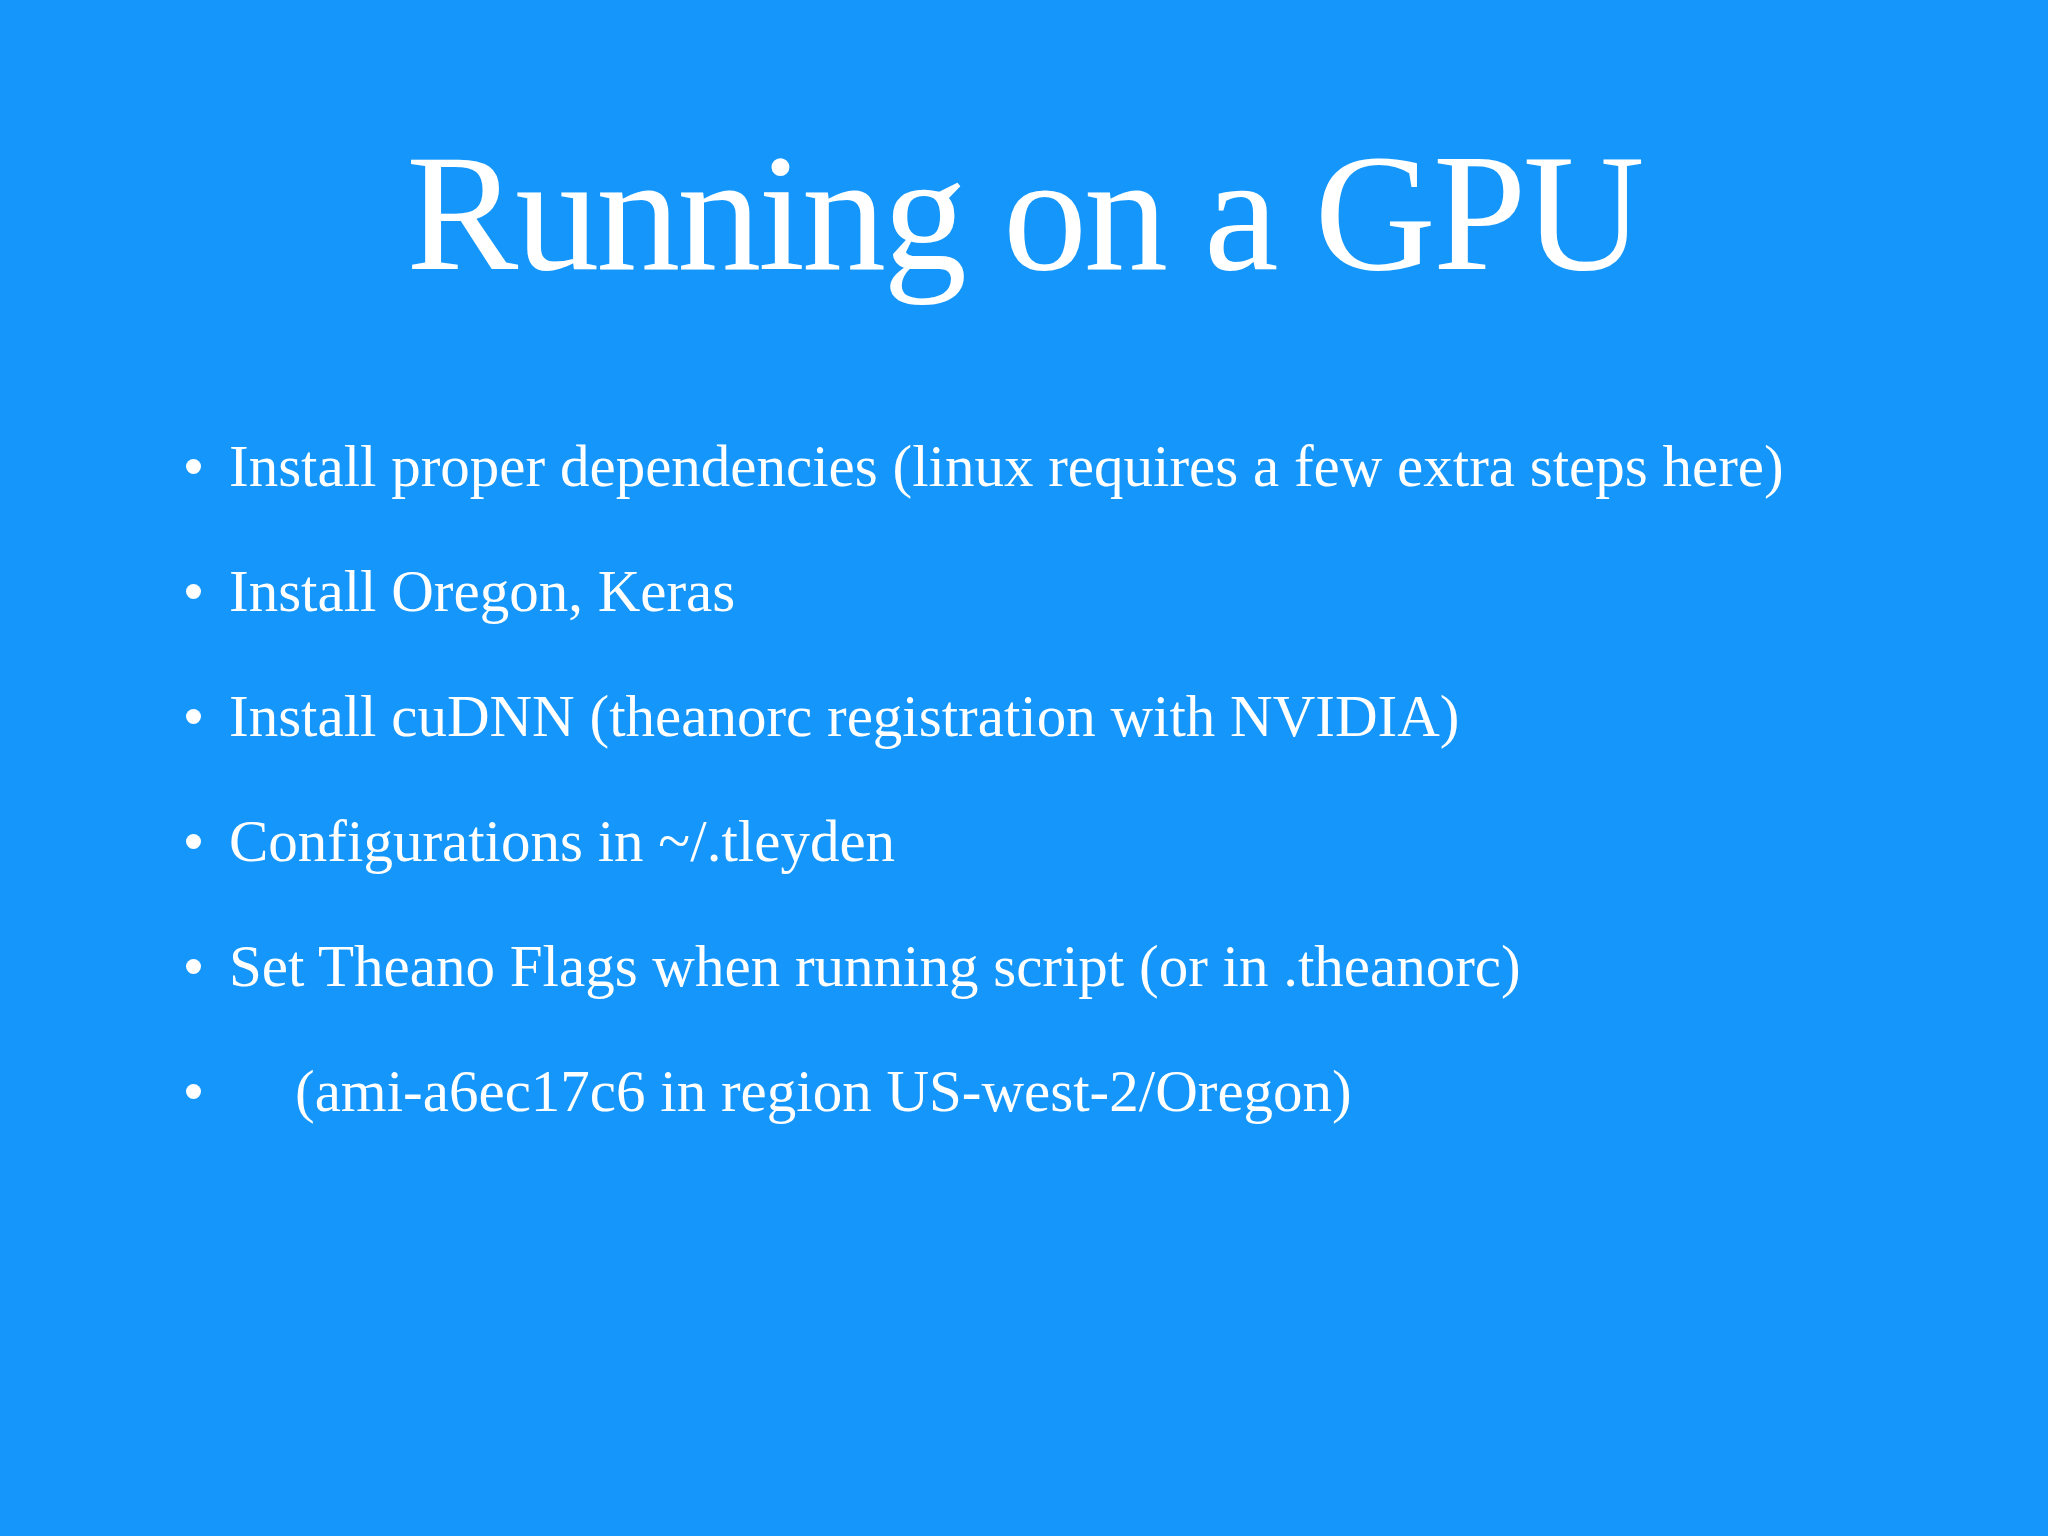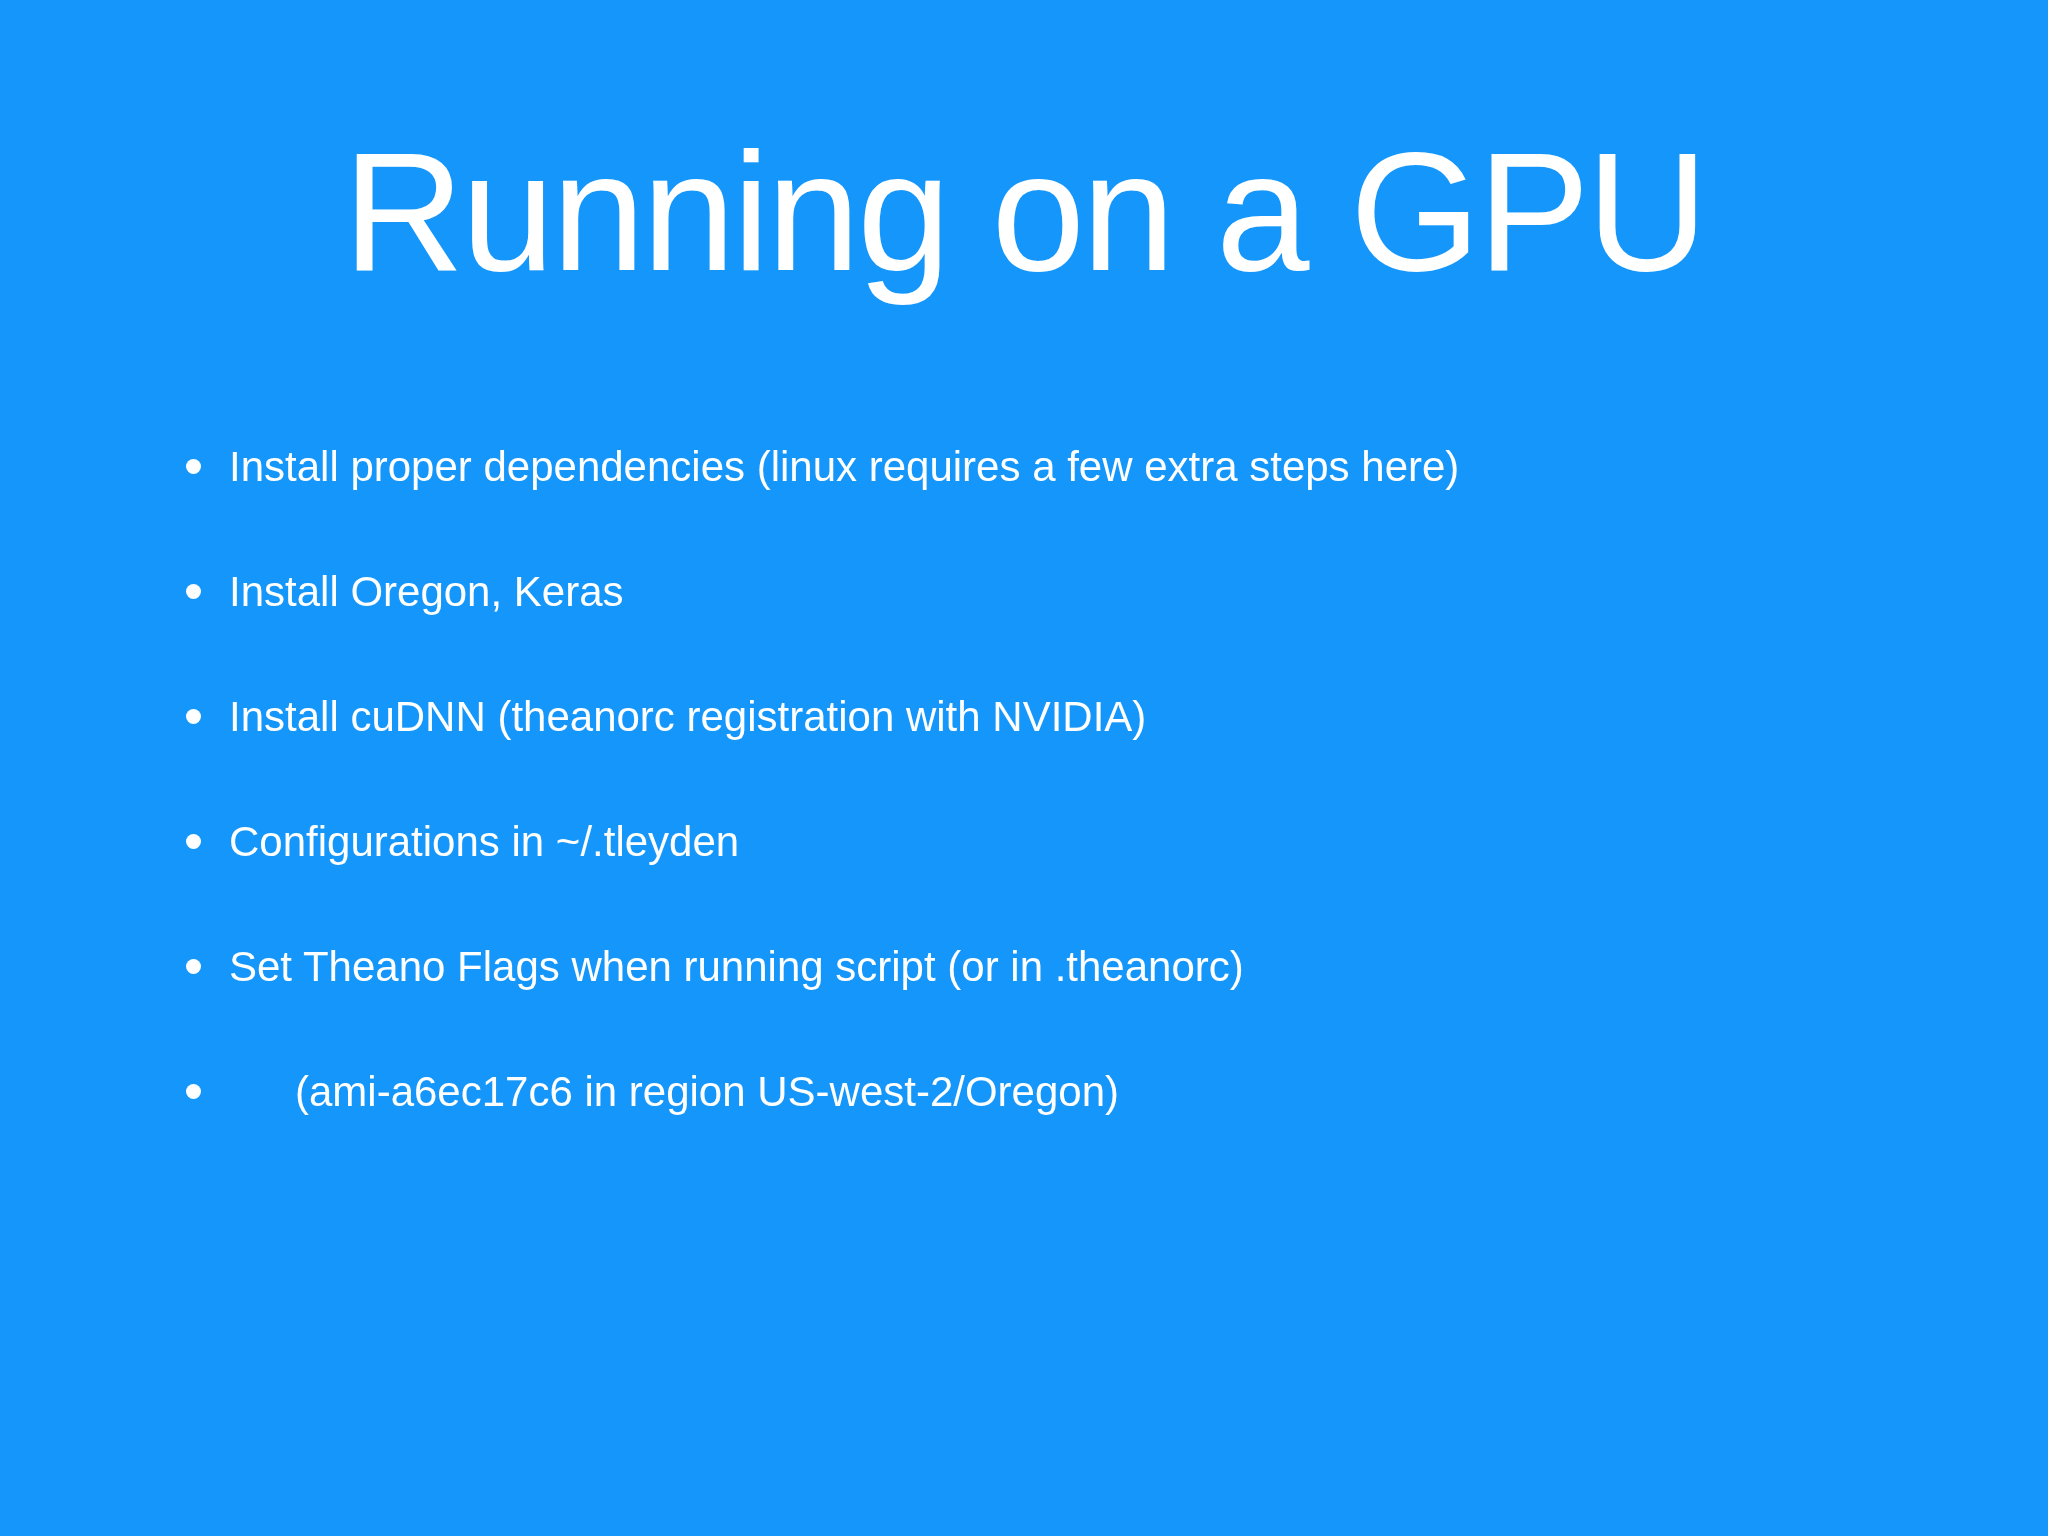--- a/index.html
+++ b/index.html
@@ -9,20 +9,21 @@
     height: 1536px;
     overflow: hidden;
   }
   body {
     font-family: "Liberation Sans", sans-serif;
     position: relative;
   }
   .slide {
     position: absolute;
     inset: 0;
+    font-family: Liberation Serif, serif;
   }
   .title {
     position: absolute;
     top: 112px;
     left: 0;
     width: 100%;
     text-align: center;
     font-size: 168px;
     font-weight: 300;
     letter-spacing: -3px;
@@ -44,21 +45,21 @@
     margin-bottom: 56px;
   }
   .dot {
     flex: 0 0 auto;
     width: 15px;
     height: 15px;
     border-radius: 50%;
     margin: 27px 28px 0 0;
   }
   .text {
-    font-size: 42px;
+    font-size: 59px;
     font-weight: 300;
     line-height: 69px;
     text-align: right;
   }
   .line {
     white-space: nowrap;
   }
   .line.cont {
     margin-left: 66px;
   }

